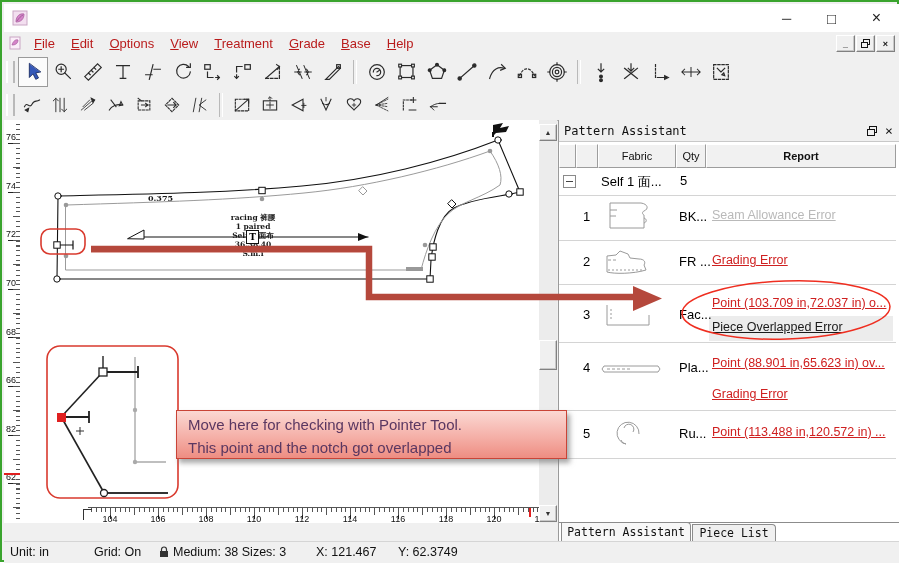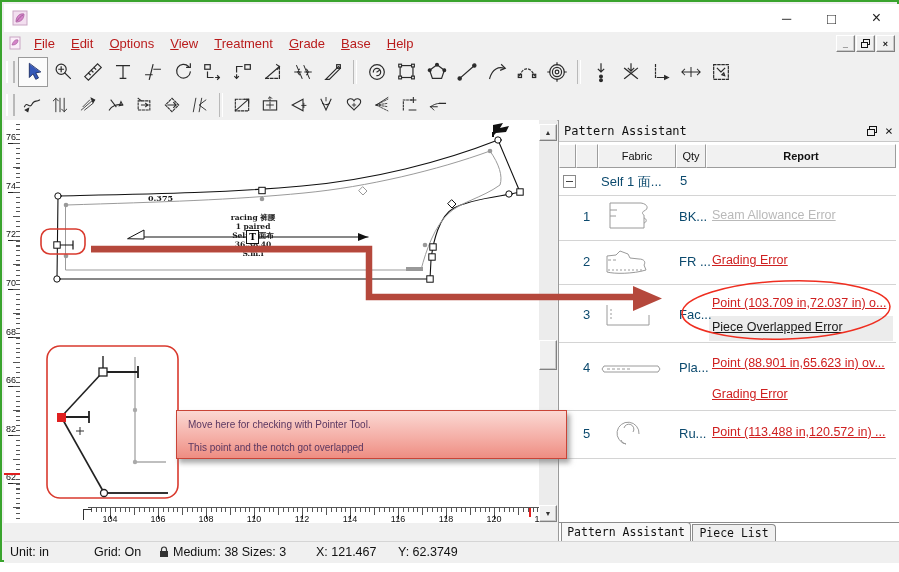--- a/index.html
+++ b/index.html
@@ -71,21 +71,21 @@
   #hscroll-left{left:169px;}
   #hscroll-right{left:517px;}
   .hsb-btn{position:absolute;top:1px;width:16px;height:16px;background:#f0f0f0;border:1px solid #fff;border-right-color:#828282;border-bottom-color:#828282;box-shadow:inset -1px -1px 0 #c8c8c8;box-sizing:border-box;font-size:7px;display:flex;align-items:center;justify-content:center;color:#333;}
   #hscroll-thumb{left:385px;top:1px;width:30px;height:16px;position:absolute;}
   
   #panel{position:absolute;left:556px;top:118px;width:341px;height:421px;background:#fff;border-left:1px solid #9a9a9a;box-sizing:border-box;}
   #panel-title{position:absolute;left:0;top:0;width:100%;height:22px;background:#f0f0f0;border-bottom:1px solid #c8c8c8;font-family:"DejaVu Sans Mono",monospace;font-size:12px;line-height:22px;padding-left:5px;box-sizing:border-box;color:#111;}
   #panel-title .pt-btn{position:absolute;top:4px;width:14px;height:14px;display:flex;align-items:center;justify-content:center;font-size:11px;color:#111;}
   .hdr-cell{position:absolute;top:24px;height:24px;background:#f1f1f1;border:1px solid #9d9d9d;border-top-color:#fff;border-left-color:#fff;box-sizing:border-box;font-size:11px;text-align:center;line-height:22px;color:#111;}
   .rowline{position:absolute;left:0;width:337px;height:1px;background:#d4d4d4;}
-  .cell-gray{font-size:13px;color:#0c4a6e;position:absolute;}
+  .cell-gray{font-size:13px;color:#000000;position:absolute;}
   .rpt-link{position:absolute;left:153px;font-size:12.5px;text-decoration:underline;white-space:nowrap;}
   .lnk-red{color:#cf2020;}
   .lnk-gray{color:#b9b9b9;}
   .lnk-black{color:#1a1a1a;}
   #r3-hl{position:absolute;left:150px;top:196px;width:184px;height:25px;background:#ececec;}
   .thumb svg{overflow:visible;}
   #expand-box{position:absolute;left:4px;top:55px;width:11px;height:11px;border:1px solid #8a8a8a;background:#fff;}
   #expand-box:before{content:"";position:absolute;left:2px;top:4.5px;width:7px;height:1px;background:#444;}
   
   .ptab{position:absolute;font-family:"DejaVu Sans Mono",monospace;font-size:11.5px;text-align:center;background:#f0f0f0;border:1px solid #8c8c8c;border-bottom:none;box-sizing:border-box;color:#111;}
@@ -93,21 +93,21 @@
   #ptab2{left:133px;top:404px;width:84px;height:17px;line-height:16px;border-top-right-radius:4px;}
   #tabs-base{position:absolute;left:0;top:402px;width:341px;height:1px;background:#8c8c8c;}
   
   #statusbar{position:absolute;left:2px;top:539px;width:895px;height:21px;background:#f0f0f0;border-top:1px solid #d5d5d5;font-size:12.5px;color:#111;}
   #statusbar span{position:absolute;top:3px;}
   
   #overlay{position:absolute;left:0;top:0;z-index:50;pointer-events:none;}
   #tooltip{position:absolute;left:176px;top:410px;width:378px;height:45px;z-index:51;
     background:linear-gradient(180deg,#fbd8d3 0%,#f5b0a8 55%,#ee8d82 100%);
     border:1px solid #c94437;box-shadow:3px 4px 5px rgba(110,110,110,.6);
-    padding:2px 0 0 11px;font-size:10px;line-height:23px;color:#5a3761;}
+    padding:2px 0 0 11px;font-size:15px;line-height:23px;color:#5a3761;}
 </style>
 </head>
 <body>
 
 <div id="app">
   <div id="win">
 
     <div id="titlebar">
       <svg id="app-icon" viewBox="0 0 16 16">
         <rect x="1" y="1" width="14" height="14" fill="#f3dff0" stroke="#c9a6c4"></rect>

